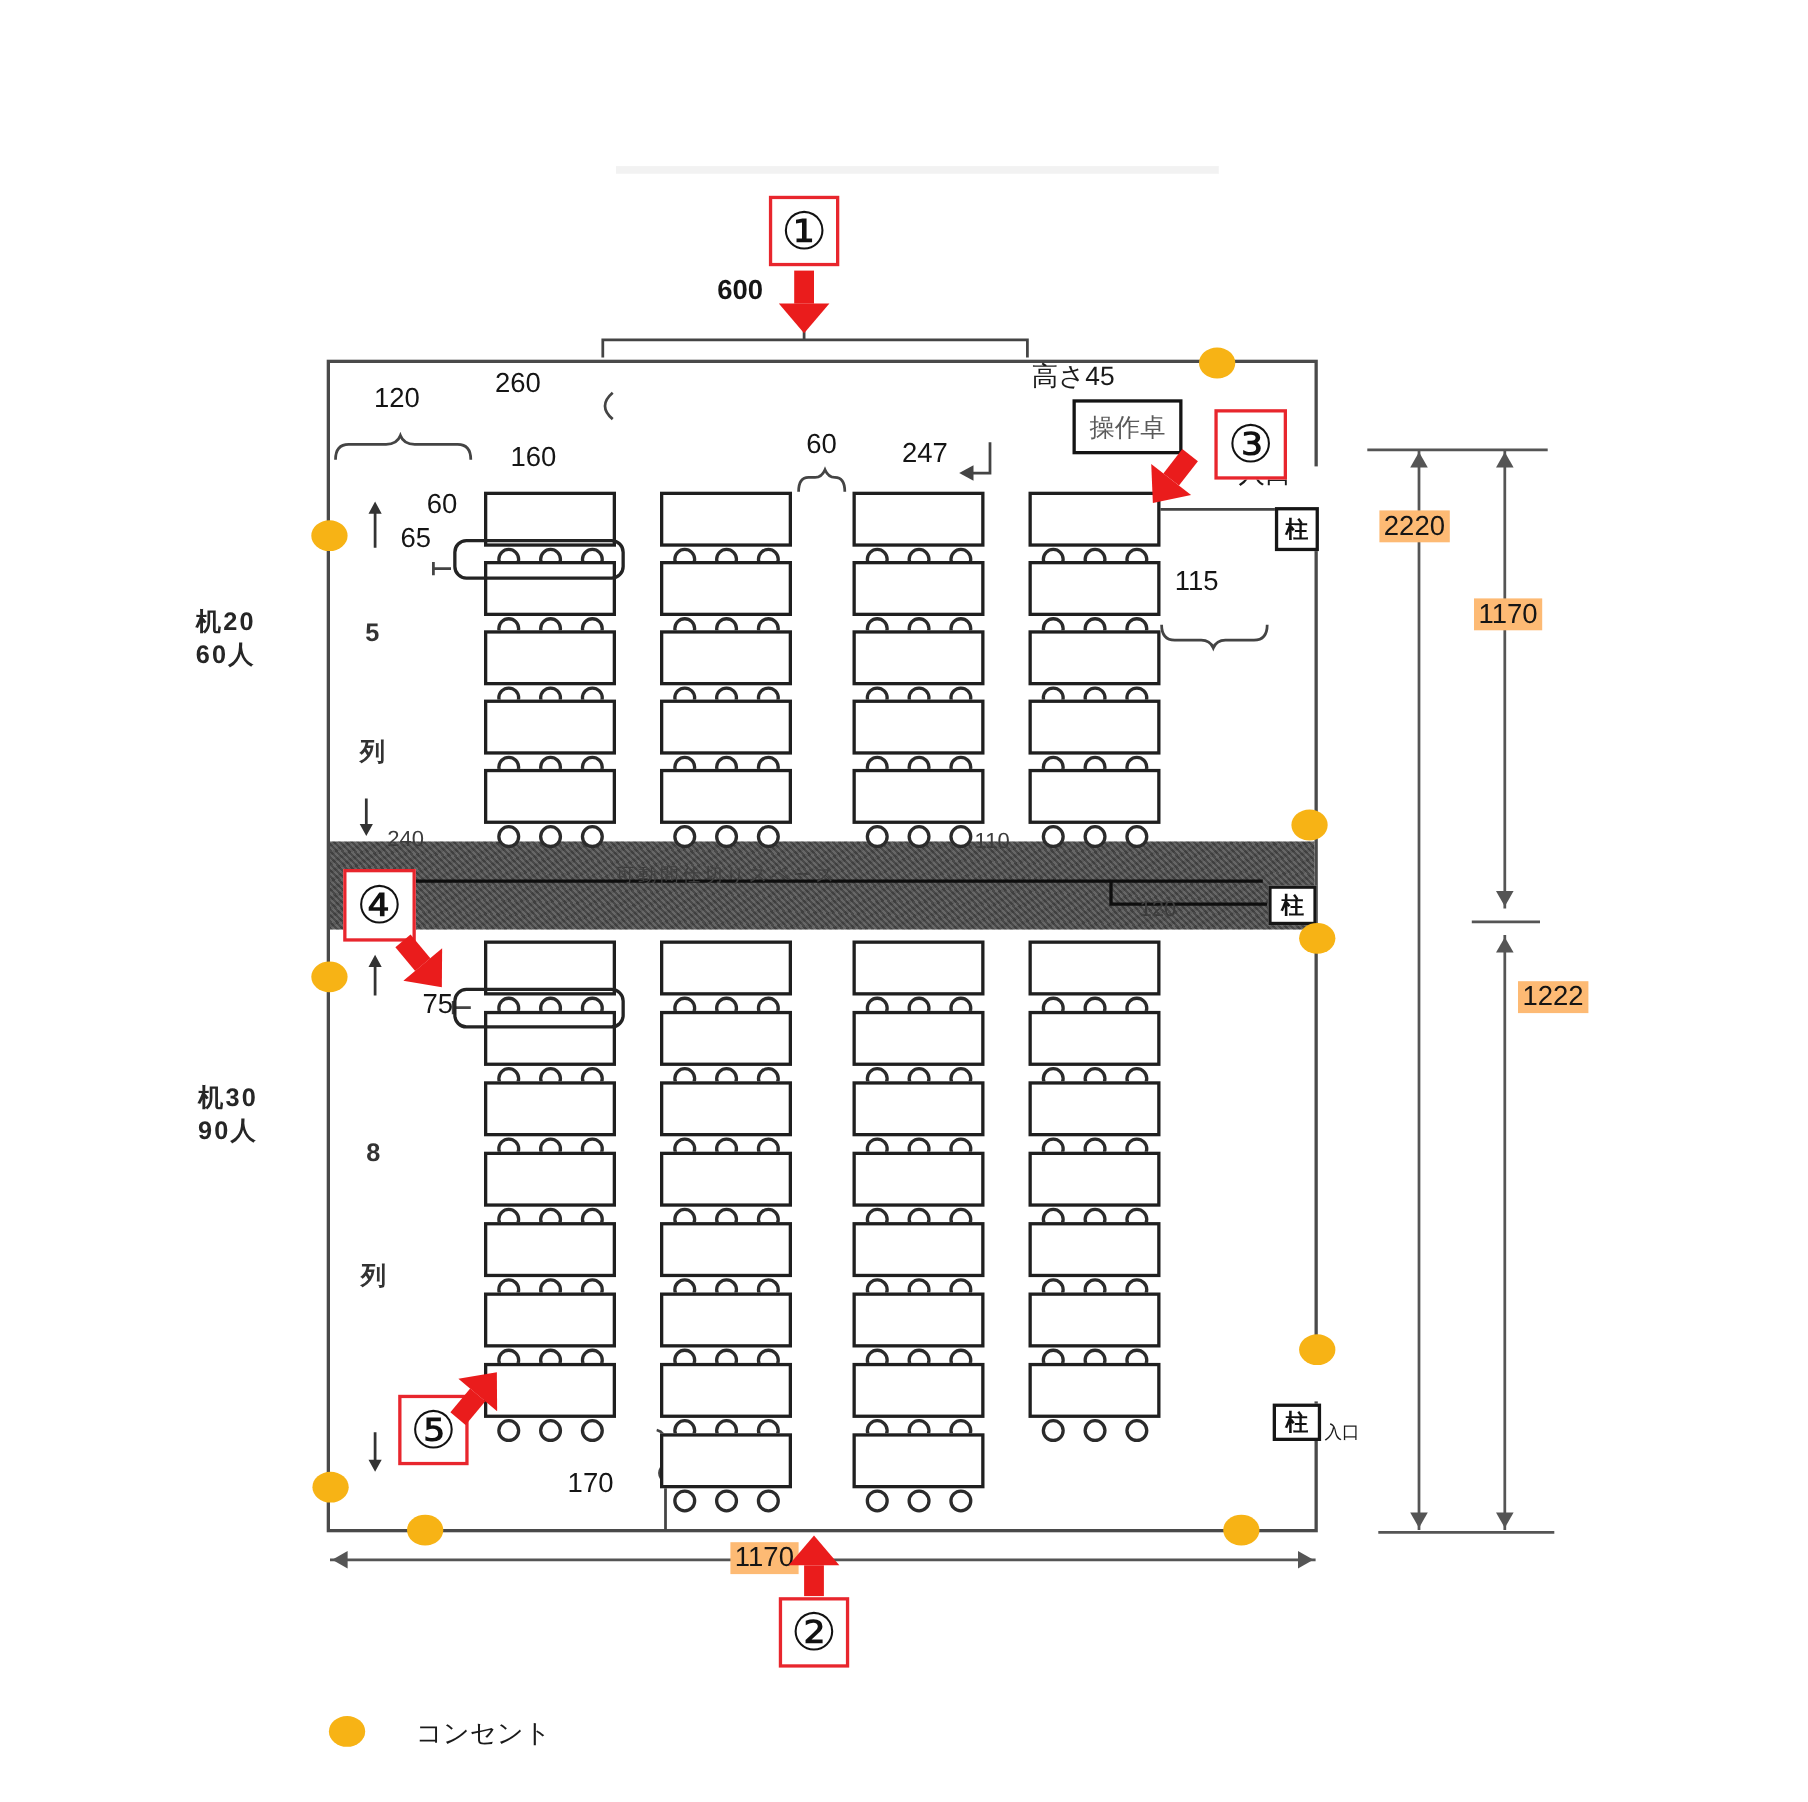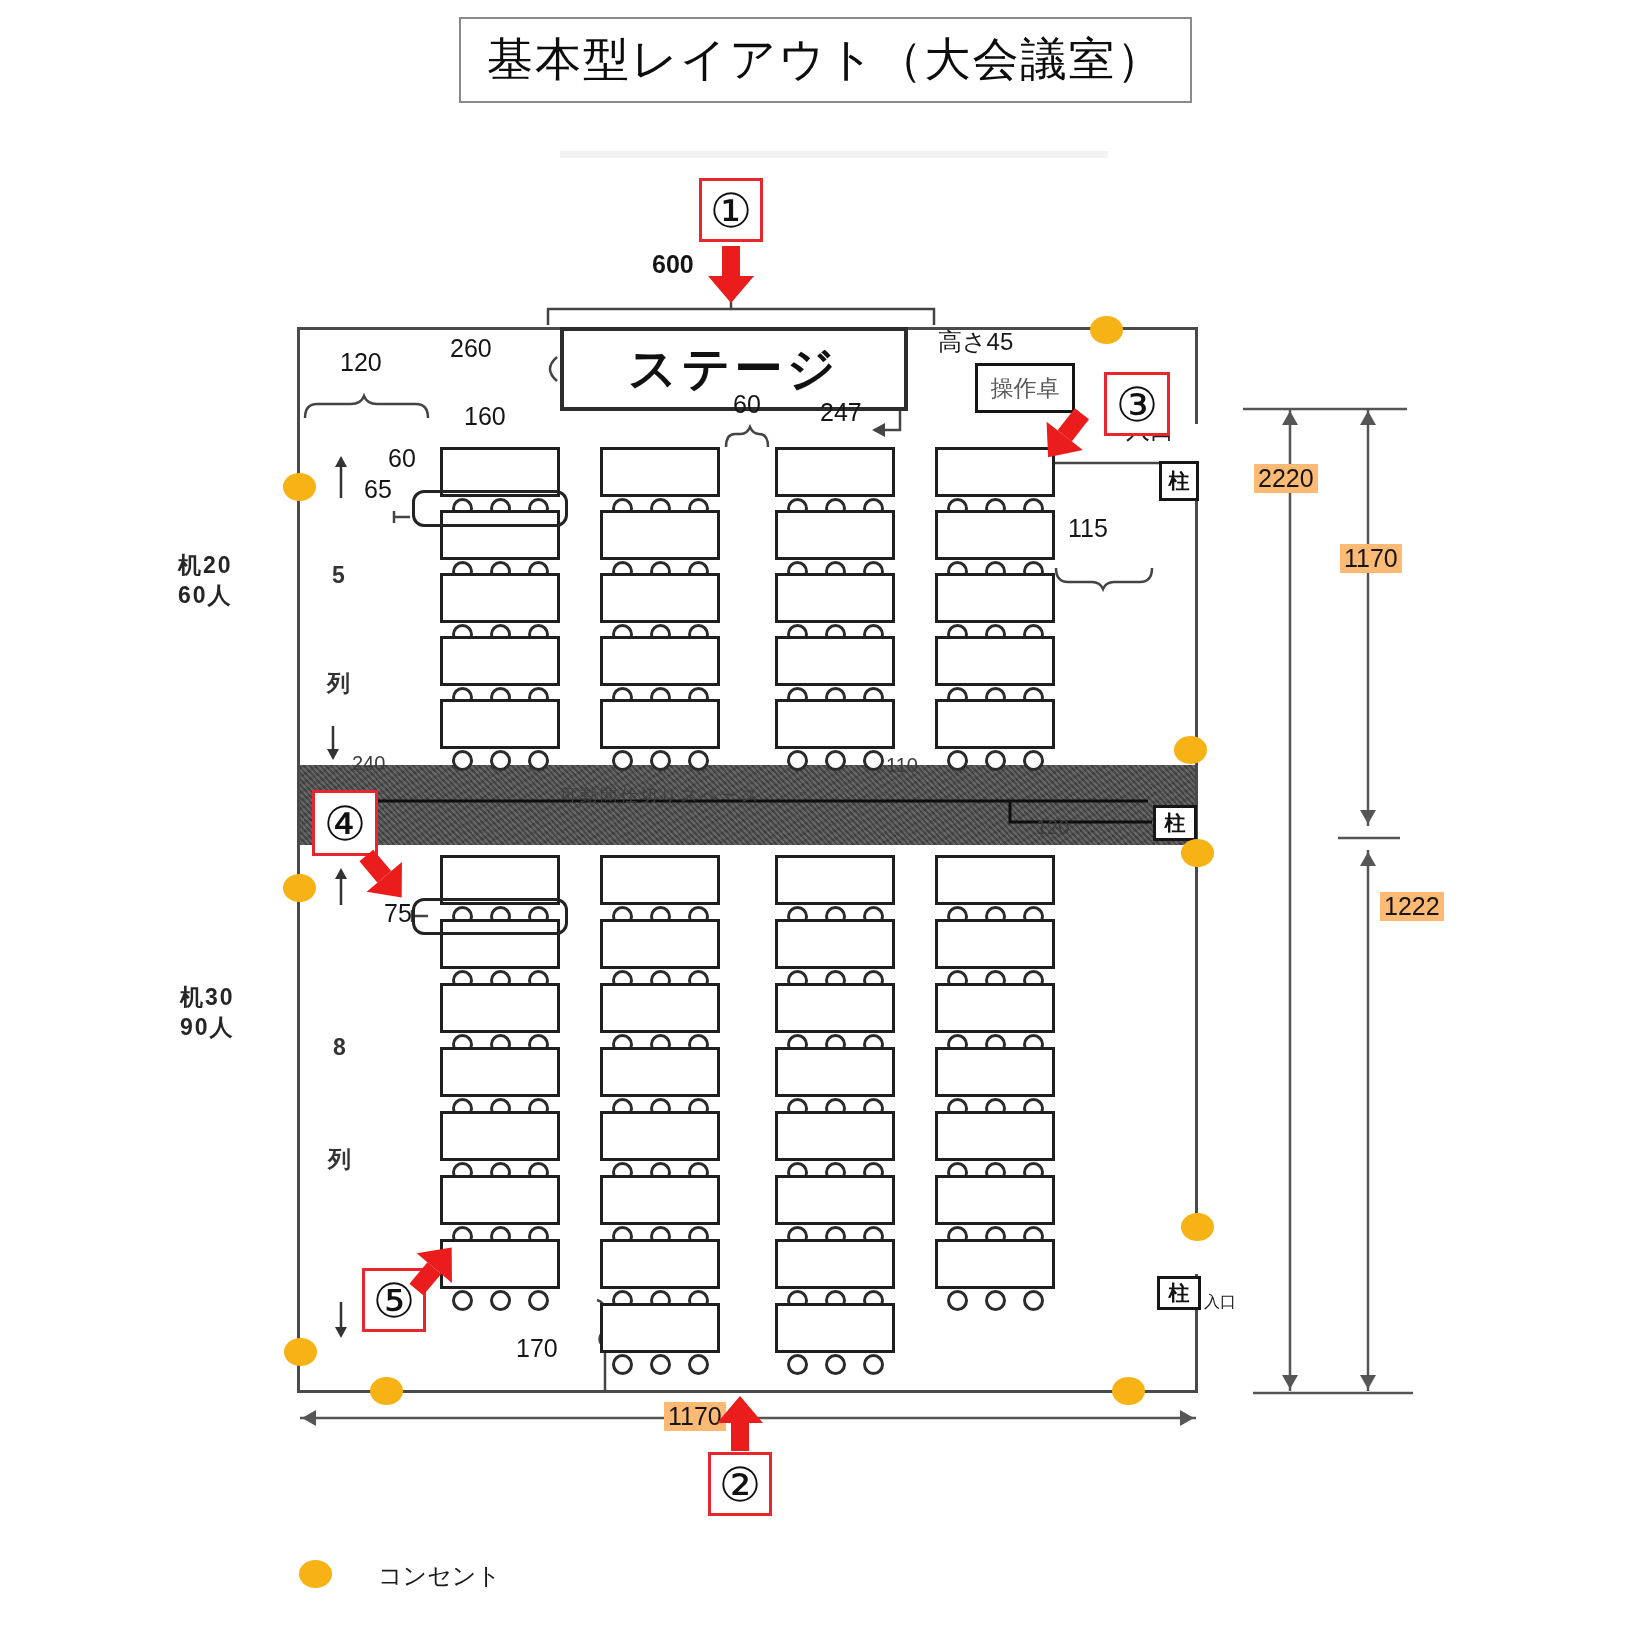--- a/index.html
+++ b/index.html
@@ -44,21 +44,20 @@
   .dot{position:absolute;width:33px;height:28px;border-radius:50%;background:#f7b315;}
   .sec-label{font-size:23px;font-weight:bold;color:#262626;letter-spacing:2px;line-height:30px;white-space:nowrap;}
   .rowmark{font-size:23px;font-weight:bold;color:#333;}
   .scanline{background:#e7e7e7;}
 </style>
 </head>
 <body>
 
 <div id="canvas">
 
-  <div class="abs title-box" style="left:459px;top:17px;">基本型レイアウト（大会議室）</div>
 
   <div class="abs scanline" style="left:560px;top:151px;width:548px;height:7px;opacity:.55;"></div>
 
   <div class="abs room" style="left:297px;top:327px;width:901px;height:1066px;"></div>
 
   <div class="abs wallgap" style="left:1192px;top:424px;width:12px;height:38px;"></div>
   <div class="abs wallgap" style="left:1192px;top:1238px;width:12px;height:36px;"></div>
 
   <div class="abs band" style="left:300px;top:765px;width:895px;height:80px;"></div>
 
@@ -311,23 +310,20 @@
       <div class="chair" style="left: 1023px; top: 1226px;"></div>
       <div class="tbl" style="left: 935px; top: 1239px; width: 120px; height: 50px;"></div>
       <div class="chair" style="left: 947px; top: 1290px;"></div>
       <div class="chair" style="left: 985px; top: 1290px;"></div>
       <div class="chair" style="left: 1023px; top: 1290px;"></div>
     </div>
 
   <div class="chair-capsule" style="left:412px;top:490px;width:156px;height:37px;"></div>
   <div class="chair-capsule" style="left:412px;top:898px;width:156px;height:37px;"></div>
 
-  <div class="abs stage" style="left:560px;top:327px;width:348px;height:84px;">
-    <span>ステージ</span>
-  </div>
   <div class="abs console" style="left:975px;top:363px;width:100px;height:50px;">
     <span>操作卓</span>
   </div>
 
   <div class="abs pillar" style="left:1159px;top:461px;width:40px;height:40px;">柱</div>
   <div class="abs pillar" style="left:1153px;top:805px;width:44px;height:36px;">柱</div>
   <div class="abs pillar" style="left:1157px;top:1276px;width:44px;height:34px;">柱</div>
 
   <div class="abs num" style="left:652px;top:250px;font-weight:bold;">600</div>
   <div class="abs num" style="left:450px;top:334px;text-align:center;">260</div>

